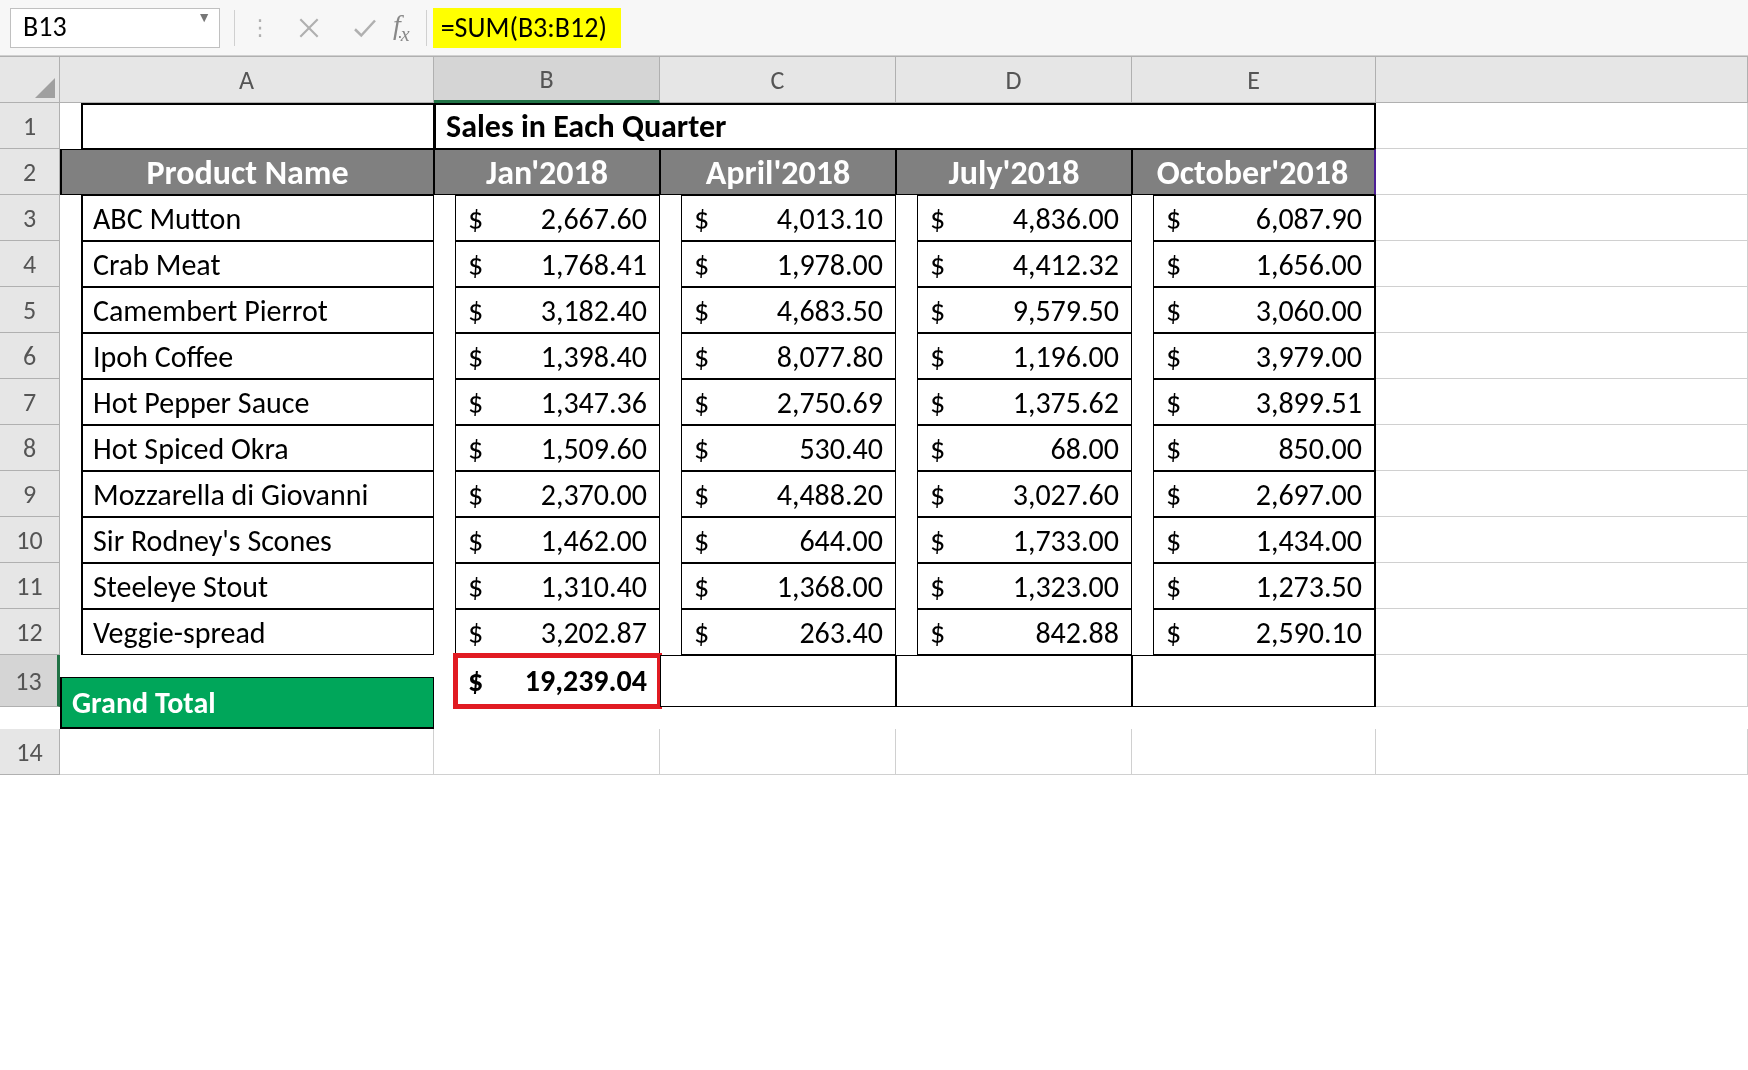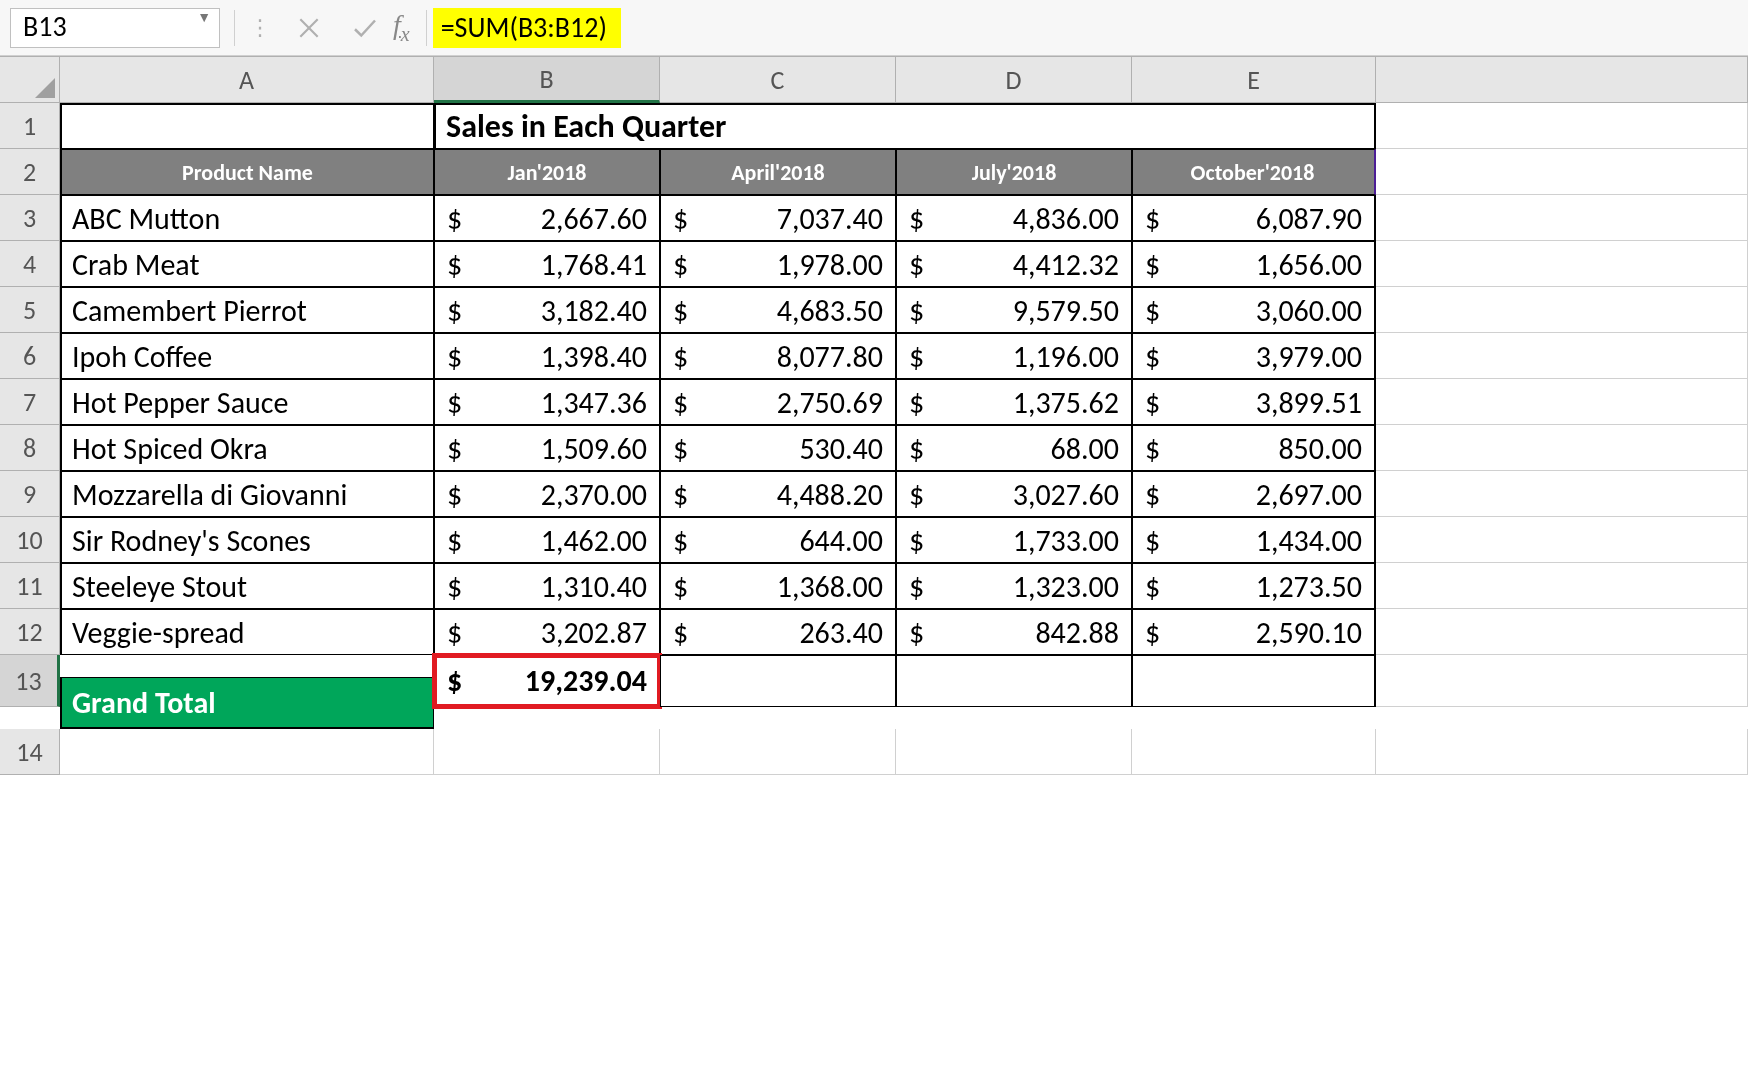--- a/index.html
+++ b/index.html
@@ -116,27 +116,28 @@
     font-size: 32px;
     border: 2px solid #000;
     border-bottom: 1px solid #000;
     border-left: 2px solid #000;
   }
   .th-gray {
     background: #808080;
     color: #fff;
     font-weight: bold;
     justify-content:center;
-    font-size: 22px;
+    font-size: 34px;
     border: 1px solid #000;
   }
   .th-gray.left { border-left:2px solid #000; }
   .bcell {
     border: 1px solid #000;
     background:#fff;
+    margin-left:21px;
   }
   .bcell.left   { border-left: 2px solid #000; }
   .bcell.right  { border-right: 2px solid #000; }
   .bcell.top    { border-top: 2px solid #000; }
   .bcell.bottom { border-bottom: 2px solid #000; }
   .currency { display:flex; justify-content:space-between; width:100%; }
   .currency .s { padding-left:2px; }
   .currency .v { padding-right:2px; font-variant-numeric: tabular-nums;}
   .grandTotal {
     background: #00A65A;
@@ -226,21 +227,21 @@
     <div class="cell bcell left">ABC Mutton</div>
     <div class="cell bcell ">
       <div class="currency">
         <span class="s">$</span>
         <span class="v">2,667.60</span>
       </div>
     </div>
     <div class="cell bcell ">
       <div class="currency">
         <span class="s">$</span>
-        <span class="v">7,037.40</span>
+        <span class="v">4,013.10</span>
       </div>
     </div>
     <div class="cell bcell ">
       <div class="currency">
         <span class="s">$</span>
         <span class="v">4,836.00</span>
       </div>
     </div>
     <div class="cell bcell right">
       <div class="currency">

